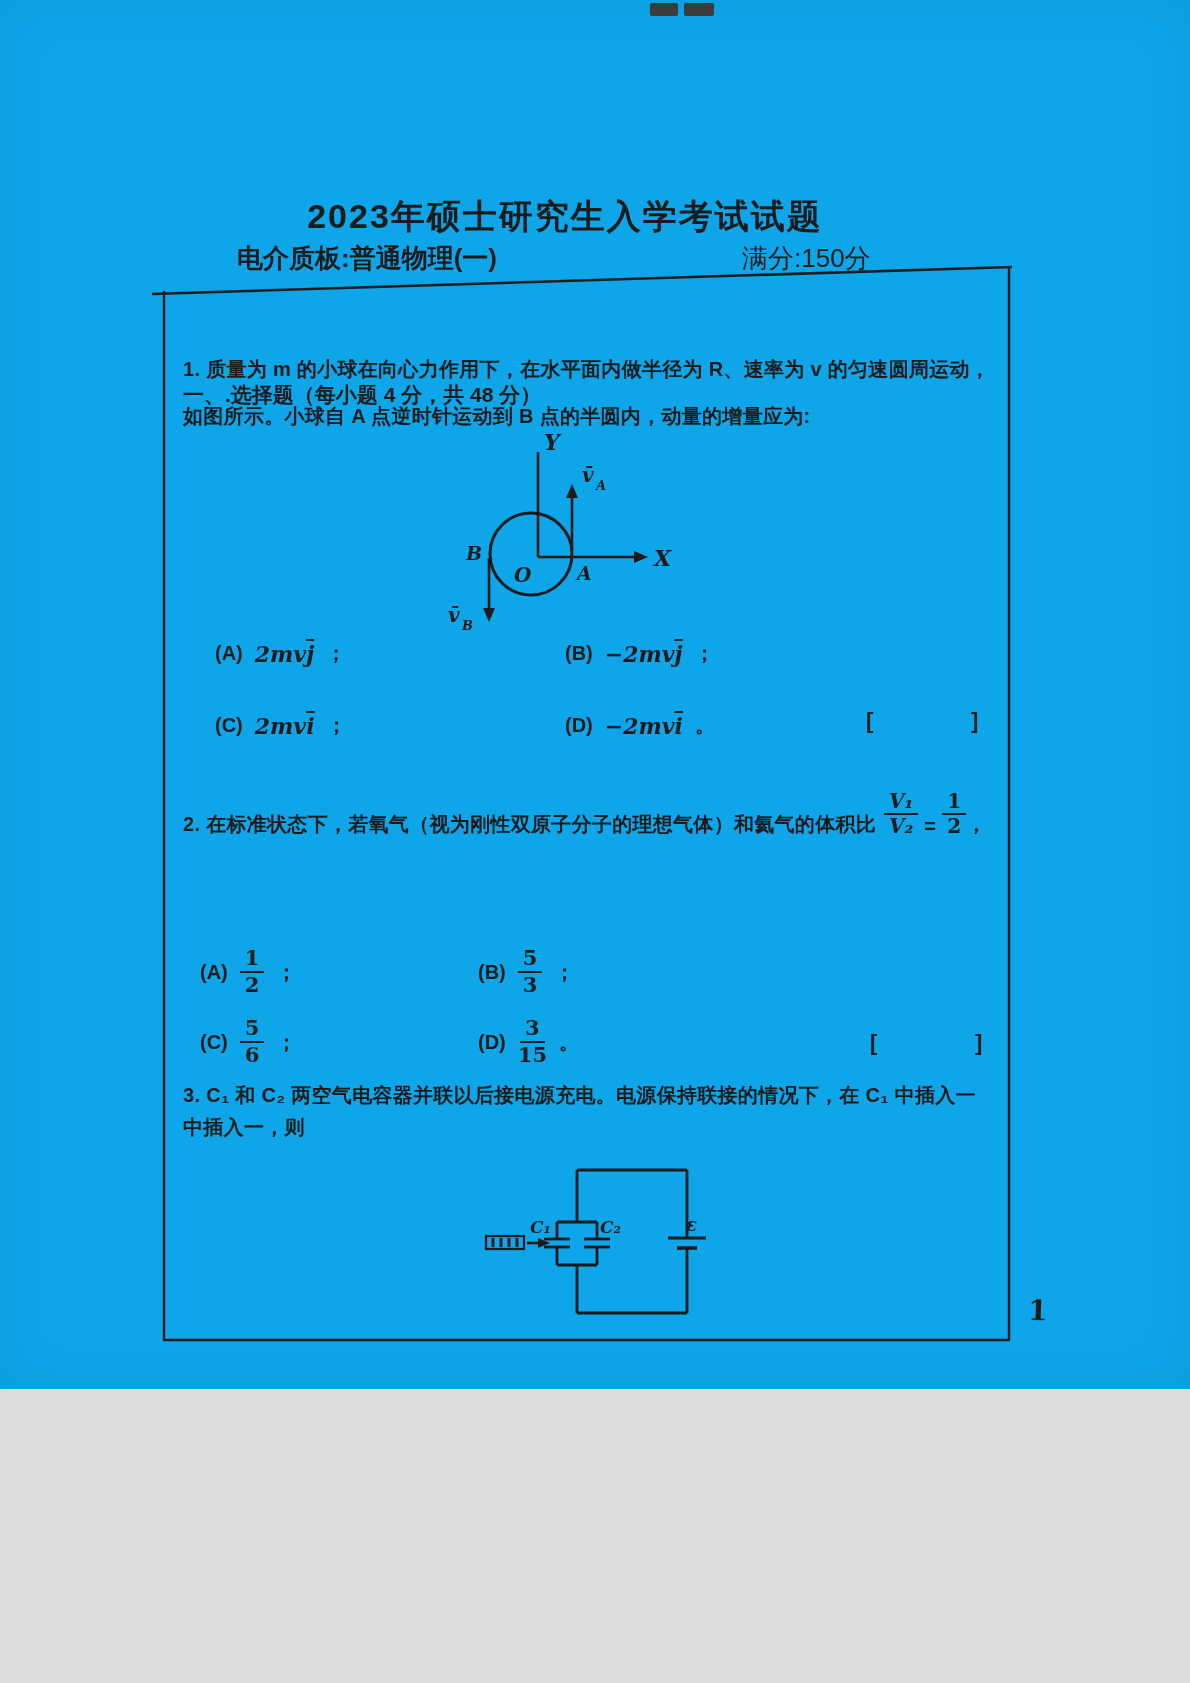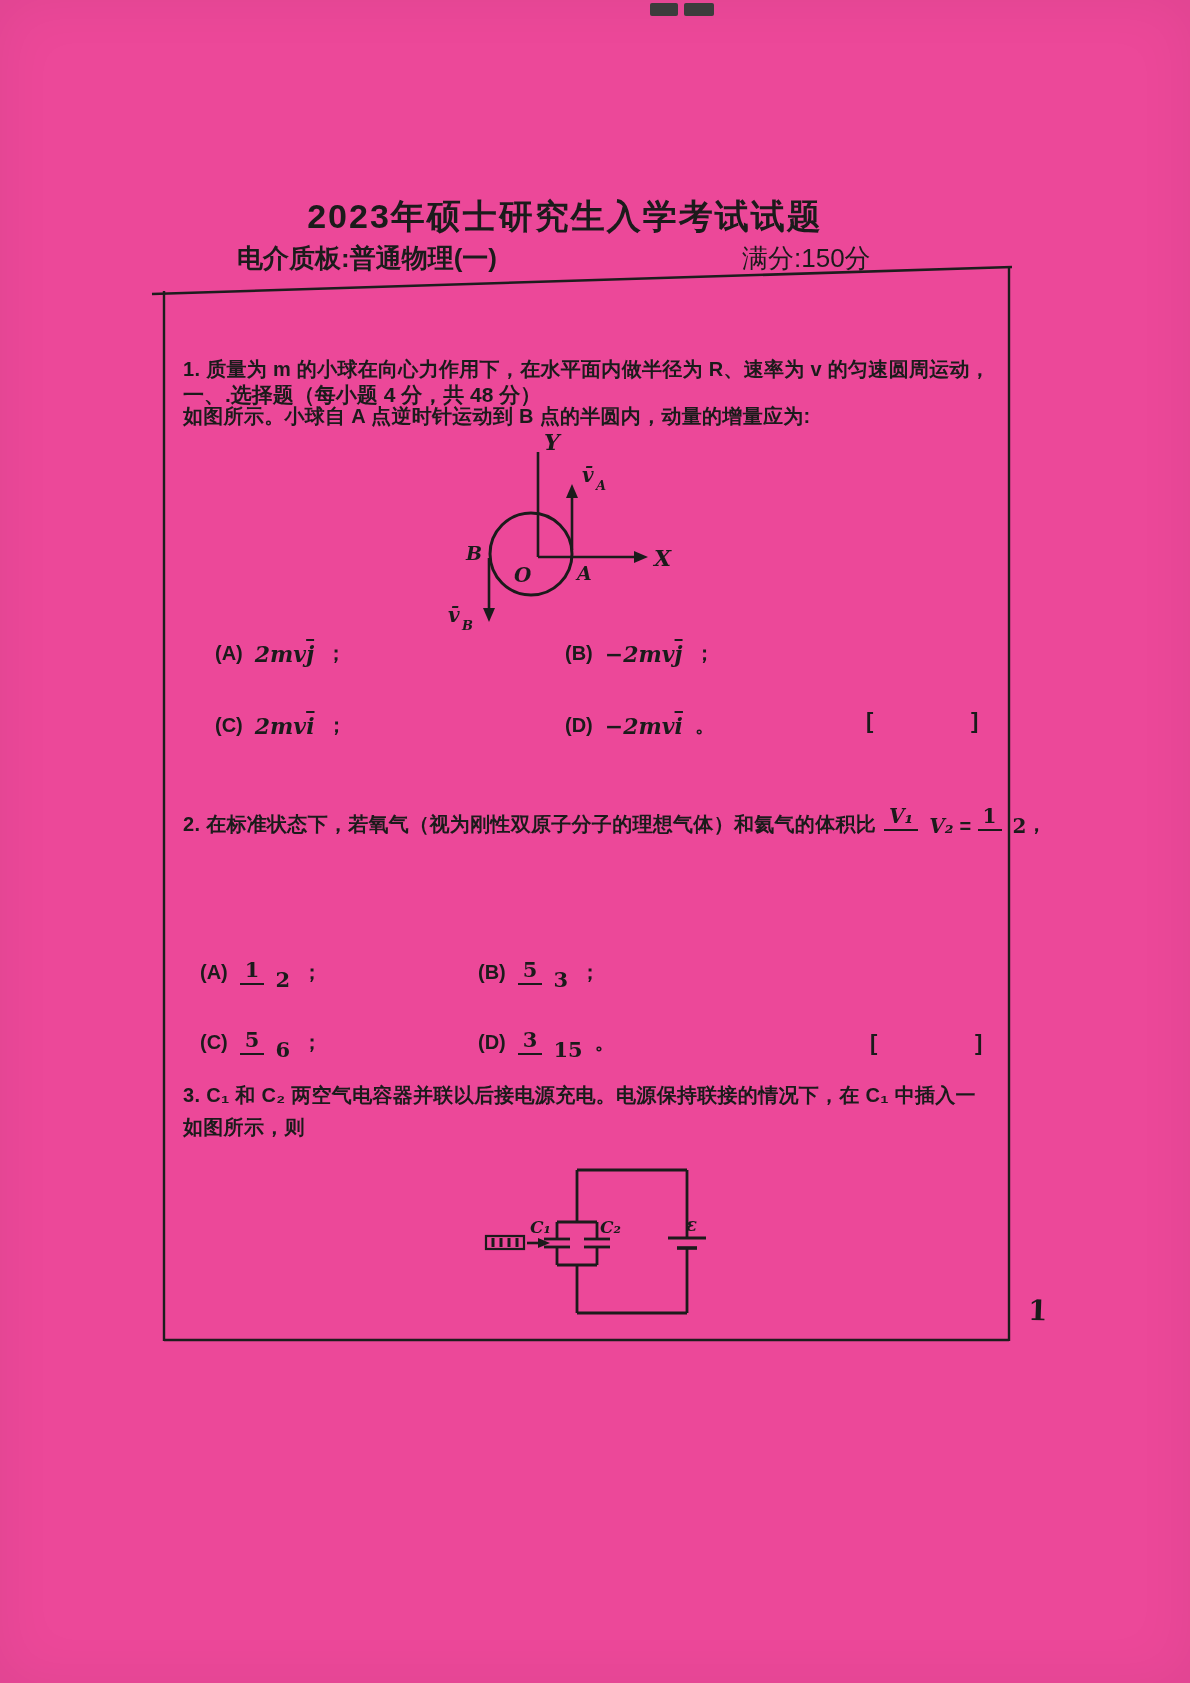--- a/index.html
+++ b/index.html
@@ -1,34 +1,34 @@
 <!DOCTYPE html>
 <html><head>
 <meta charset="utf-8">
 <style>
   html,body{margin:0;padding:0;background:#dcdcda;}
-  .page{position:relative;width:1190px;height:1683px;background:#ec4899;
+  .page{position:relative;width:1190px;height:1389px;background:#0ea5e9;
         font-family:"Liberation Sans","DejaVu Sans",sans-serif;color:#1b1b1b;
         overflow:hidden;box-shadow:inset 0 0 60px rgba(0,0,0,.06);}
   .t{position:absolute;white-space:nowrap;}
   .title{top:194px;left:0;right:60px;text-align:center;font-size:34px;font-weight:700;letter-spacing:2px;}
   .subject{top:241px;left:237px;font-size:26px;font-weight:700;}
   .score{top:241px;left:742px;font-size:26px;font-weight:400;}
   .notice{top:298px;left:292px;font-size:23px;font-weight:700;}
   .section{top:337px;left:183px;font-size:21px;font-weight:700;margin-top:44px;}
   .qline{font-size:20px;font-weight:700;letter-spacing:.3px;}
   .math{font-family:"DejaVu Serif","Liberation Serif",serif;font-style:italic;font-weight:700;}
   .opt{font-size:22px;font-weight:700;display:flex;align-items:center;}
   .opt .label{font-size:20px;margin-right:12px;}
   .opt .sep{margin-left:12px;font-size:20px;}
   .ov{text-decoration:overline;}
-  .frac{display:inline-flex;flex-direction:row;align-items:center;vertical-align:middle;
-        line-height:1.08;font-family:"DejaVu Serif","Liberation Serif",serif;font-weight:700;gap:11px;}
+  .frac{display:inline-flex;flex-direction:column;align-items:center;vertical-align:middle;
+        line-height:1.08;font-family:"DejaVu Serif","Liberation Serif",serif;font-weight:700;}
   .frac .num{display:block;padding:0 5px 1px 5px;border-bottom:2px solid #1b1b1b;}
-  .frac .den{display:block;padding-top:17px;}
+  .frac .den{display:block;padding-top:1px;}
   .frac.it{font-style:italic;}
   .bracket{font-size:22px;font-weight:700;white-space:pre;}
   .flexline{display:flex;align-items:flex-end;}
   .artifact{position:absolute;background:#3c3c3c;border-radius:2px;}
   .pagemark{font-family:"DejaVu Serif",serif;font-size:28px;font-weight:700;transform:rotate(2deg);}
   svg text{fill:#1b1b1b;}
   .sv-it{font-family:"DejaVu Serif","Liberation Serif",serif;font-style:italic;font-weight:700;}
 </style>
 </head>
 <body>
@@ -143,21 +143,21 @@
     <span class="label">(D)</span>
     <span class="frac" style="font-size:21px;">
         <span class="num">3</span>
         <span class="den">15</span>
       </span>
     <span class="sep">。</span>
   </div>
   <div class="t bracket" style="left:870px;top:1030px;">[                ]</div>
 
   <div class="t qline" style="left:183px;top:1082px;">3. C₁ 和 C₂ 两空气电容器并联以后接电源充电。电源保持联接的情况下，在 C₁ 中插入一</div>
-  <div class="t qline" style="left:183px;top:1114px;">如图所示，则</div>
+  <div class="t qline" style="left:183px;top:1114px;">中插入一，则</div>
 
   <svg style="position:absolute;left:430px;top:1140px;" width="340" height="195">
     <g stroke="#1b1b1b" stroke-width="2.8" fill="none">
 
       <line x1="147" y1="30" x2="257" y2="30"></line>
       <line x1="147" y1="30" x2="147" y2="82"></line>
       <line x1="257" y1="30" x2="257" y2="98"></line>
       <line x1="257" y1="108" x2="257" y2="173"></line>
       <line x1="257" y1="173" x2="147" y2="173"></line>
       <line x1="147" y1="173" x2="147" y2="125"></line>

